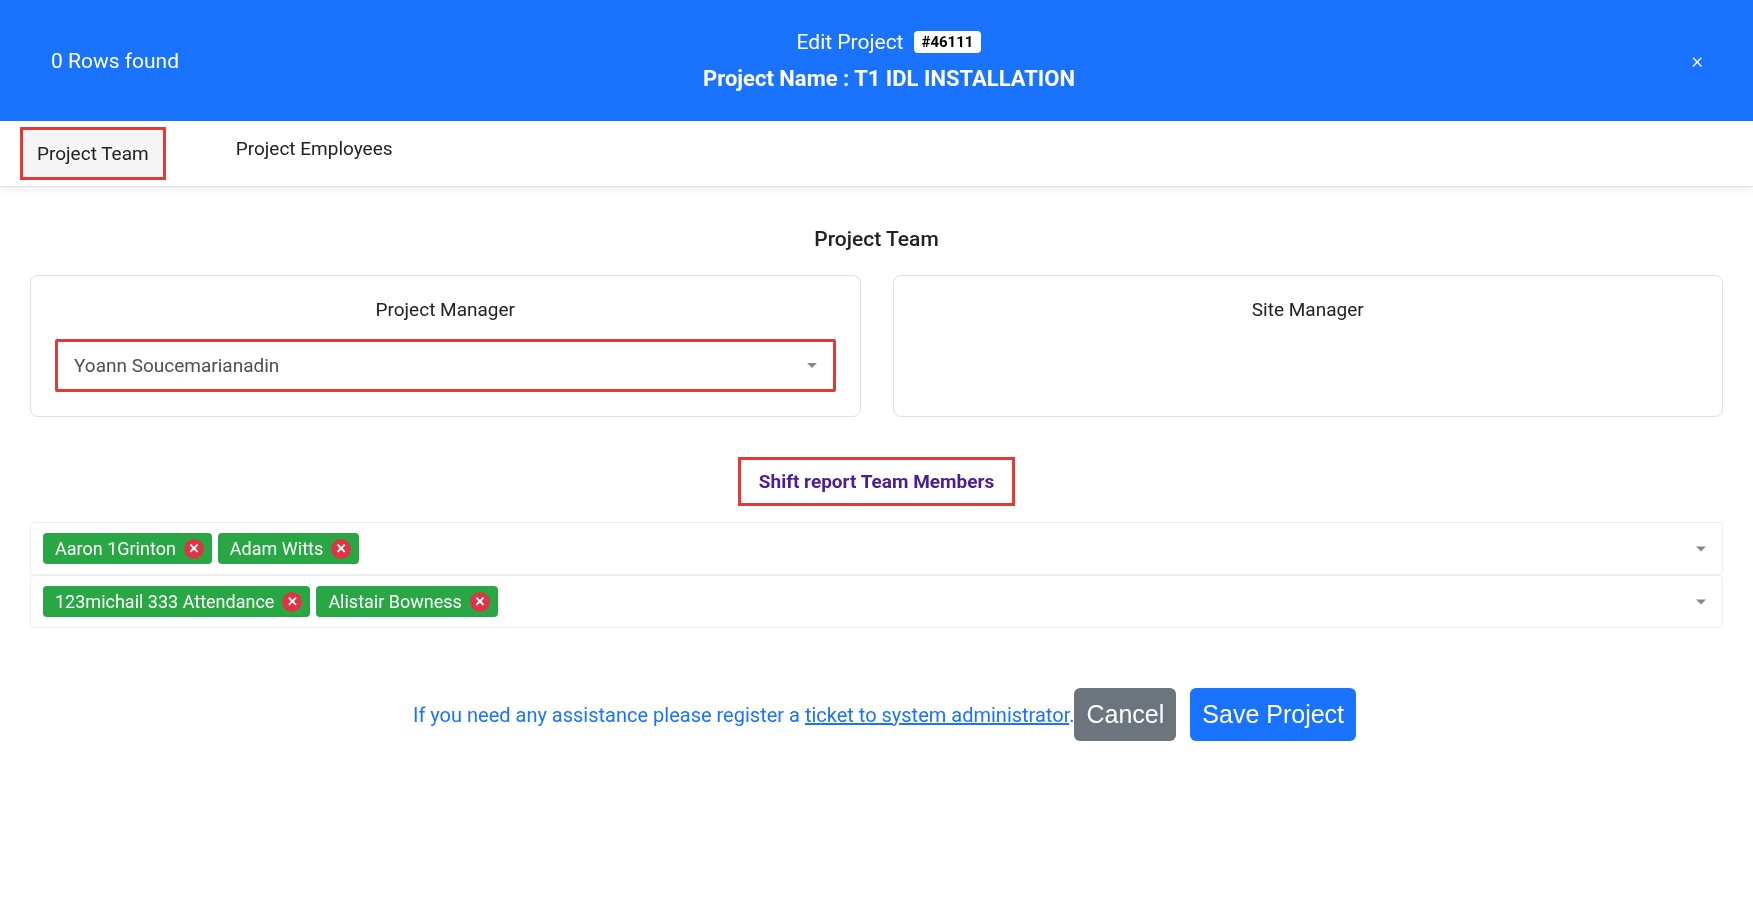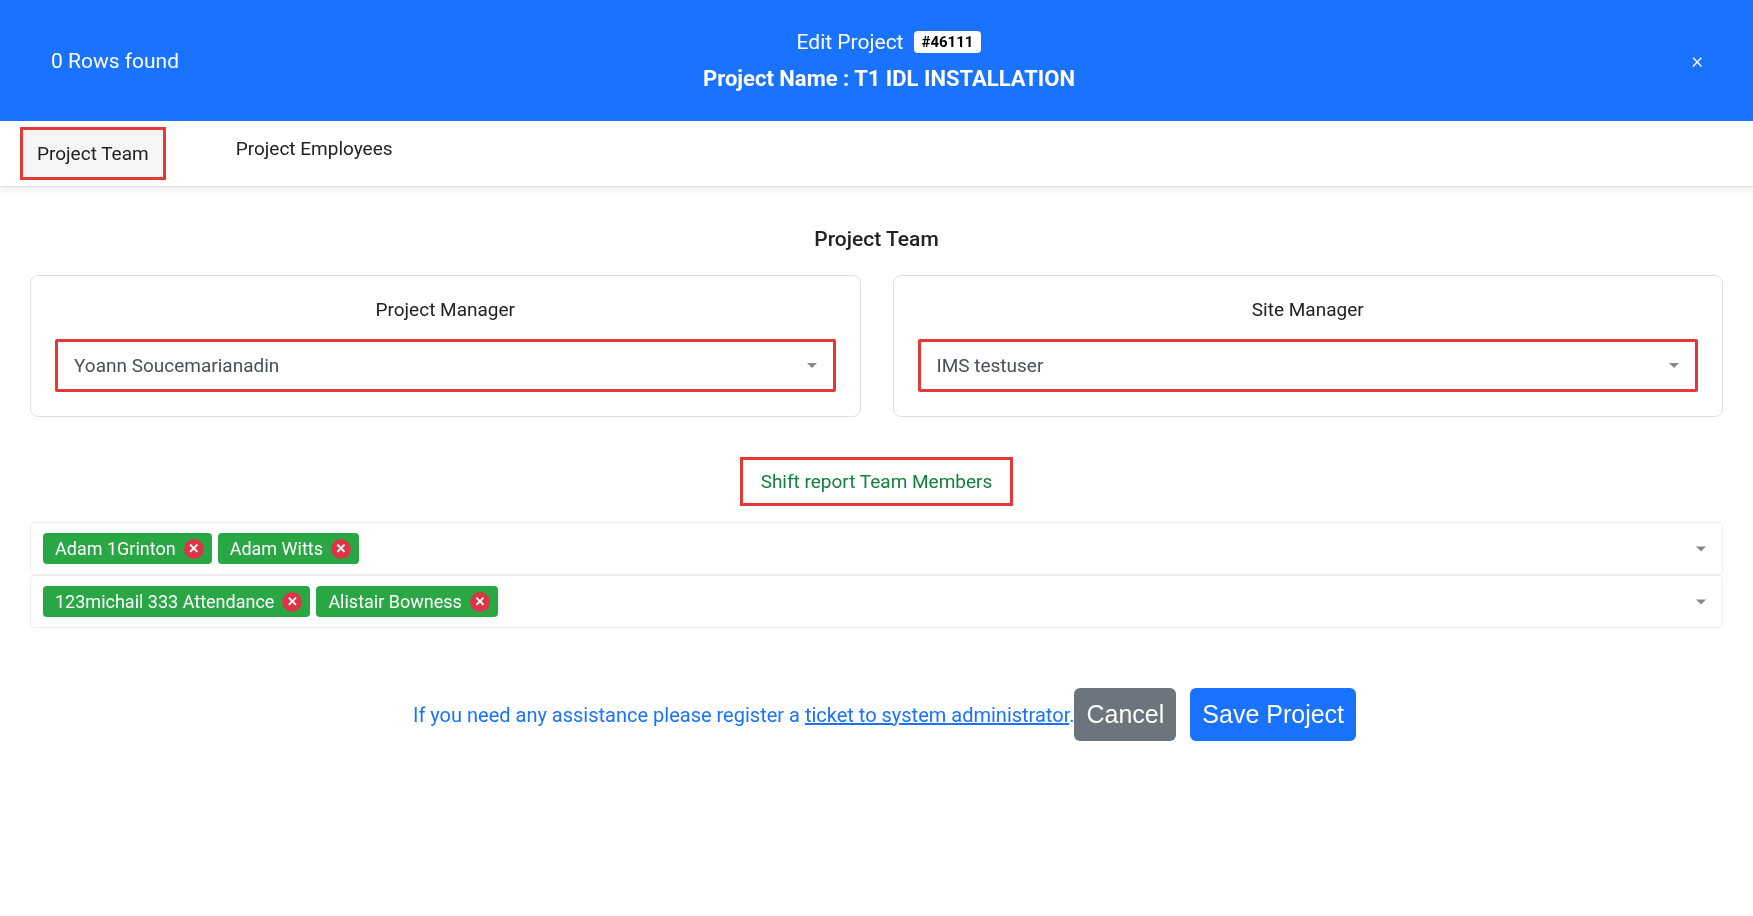--- a/index.html
+++ b/index.html
@@ -130,21 +130,22 @@
   }
   .subsection-wrap {
     text-align: center;
     margin-bottom: 16px;
   }
   .subsection-title-box {
     display: inline-block;
     border: 3px solid #e53935;
     padding: 10px 18px;
     font-size: 19px;
-    color: #15803d;
+    color: #4c1d95;
+    font-weight: bold;
   }
   .subsection-title-plain {
     text-align: center;
     font-size: 19px;
     margin: 28px 0 16px 0;
     color: #222;
   }
   .tag-input {
     border: 1px solid #e0e0e0;
     border-top: 1px solid #e0e0e0;
@@ -250,34 +251,30 @@
   <div class="row-2">
     <div class="card">
       <div class="card-title">Project Manager</div>
       <div class="select-box">
         <span class="select-value">Yoann Soucemarianadin</span>
         <span class="caret"></span>
       </div>
     </div>
     <div class="card">
       <div class="card-title">Site Manager</div>
-      <div class="select-box">
-        <span class="select-value">IMS testuser</span>
-        <span class="caret"></span>
-      </div>
     </div>
   </div>
 
   <div class="subsection-wrap">
     <div class="subsection-title-box">Shift report Team Members</div>
   </div>
 
   <div class="tag-input">
     <span class="tag">
-      <span>Adam 1Grinton</span>
+      <span>Aaron 1Grinton</span>
       <span class="tag-remove">✕</span>
     </span>
     <span class="tag">
       <span>Adam Witts</span>
       <span class="tag-remove">✕</span>
     </span>
     <span class="caret tag-caret"></span>
   </div>
 
 

